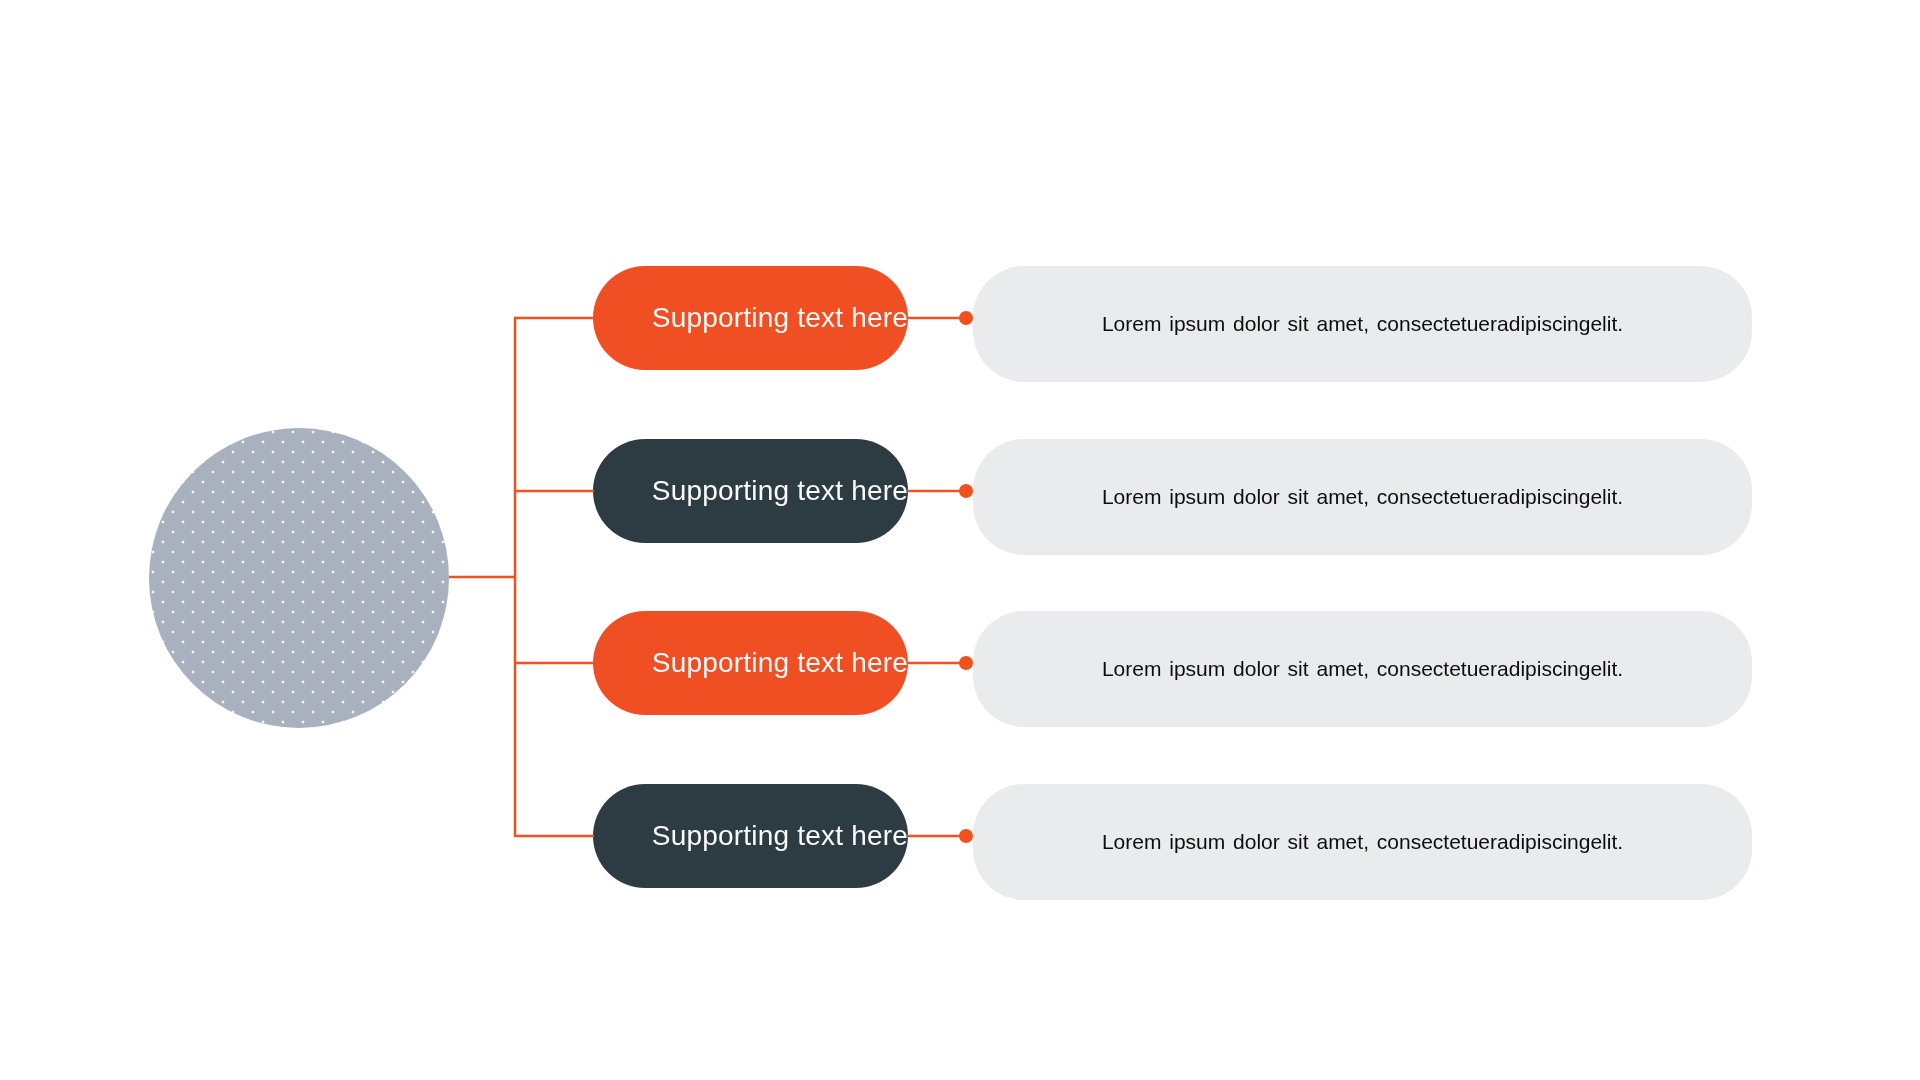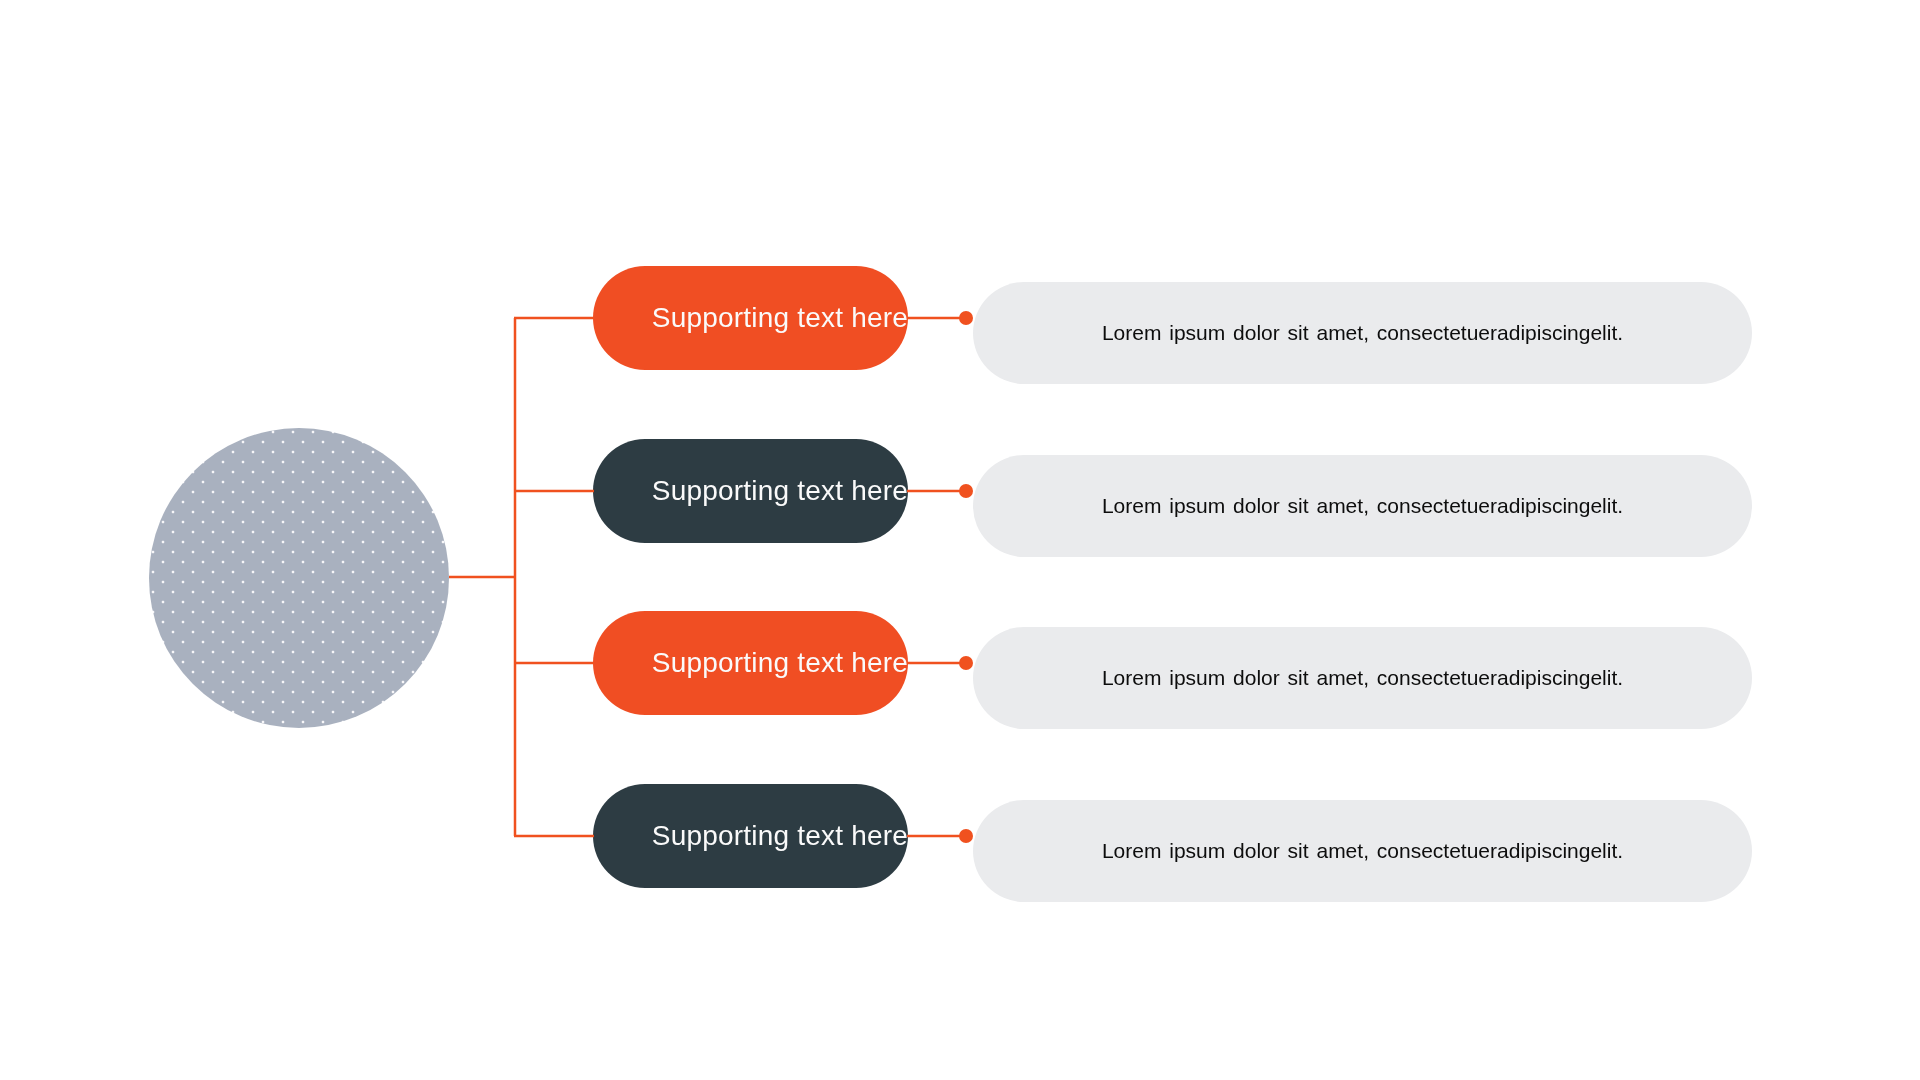--- a/index.html
+++ b/index.html
@@ -52,22 +52,22 @@
     display: flex; align-items: center; justify-content: flex-end;
     color: var(--pill-text-color);
     font-size: 28px;
     letter-spacing: 0.2px;
     white-space: nowrap;
   }
   .pill.orange { background: var(--accent-orange); }
   .pill.dark   { background: var(--dark-slate); }
   .desc-box {
     position: absolute;
-    left: 973px; top: 16px;
-    width: 779px; height: 102px;
+    left: 973px; top: 0;
+    width: 779px; height: 116px;
     border-radius: 51px;
     background: var(--box-gray);
     display: flex; align-items: center; justify-content: center;
     color: var(--body-text-color);
     font-size: 21px;
     word-spacing: 2px;
     white-space: nowrap;
   }
   
   svg.connectors {

